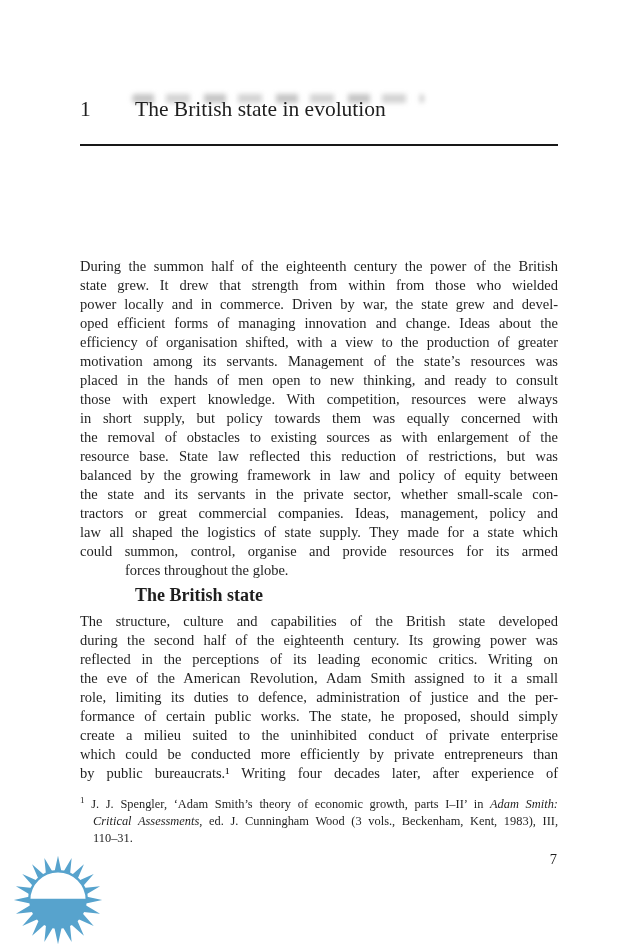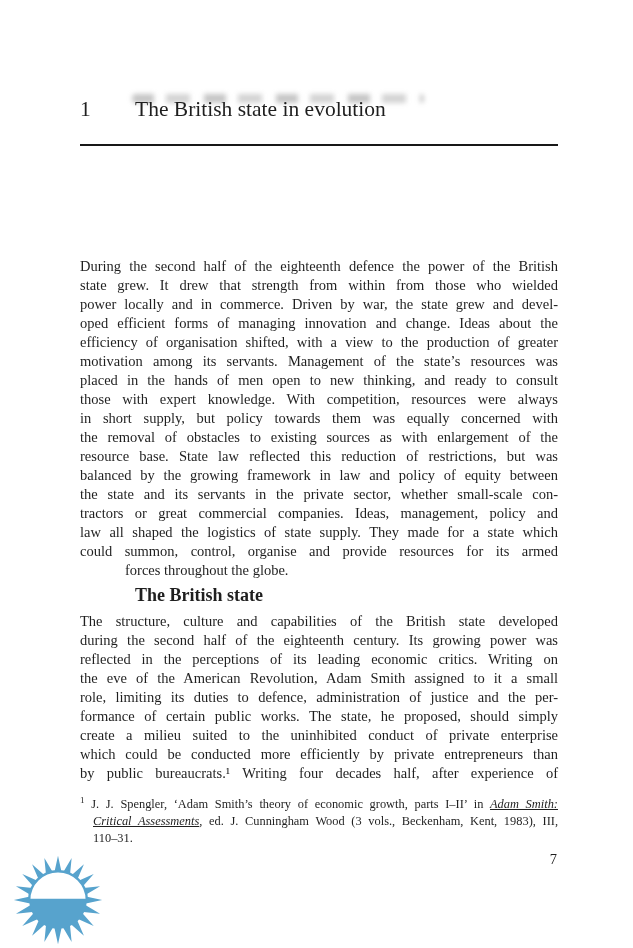--- a/index.html
+++ b/index.html
@@ -29,21 +29,21 @@
   .jline { text-align:justify; text-align-last:justify; white-space:normal; }
   .no-justify-last .jline:last-child { text-align-last:left;margin-left:45px; }
 
   .section-heading { position:absolute; top:585px; left:135px; font-size:18px; font-weight:bold; }
 
   .footnote { position:absolute; top:796px; left:80px; width:478px; font-size:12.4px; line-height:17px; }
   .footnote .jline { text-align:justify; text-align-last:justify; }
   .footnote .fn-line-last { text-align-last:left; }
   .footnote .indent { padding-left:13px; }
   .footnote sup { font-size:9px; vertical-align:super; line-height:0; }
-  .italic { font-style:italic;text-decoration:underline; }
+  .italic { font-style:italic; }
 
   .page-number-row { position:absolute; top:851px; left:80px; width:477px; text-align:right; font-size:14.5px; z-index:3; }
 
   
   .watermark { position:absolute; left:0; top:845px; width:633px; height:103px; z-index:1; }
   .sun { position:absolute; left:10px; top:7px; width:96px; height:96px; }
   .wm-text-wrap { position:absolute; left:92px; top:0px; width:541px; height:103px; }
   .wm-layer {
     position:absolute; left:0; top:6px;
     font-family:"DejaVu Serif",serif; font-weight:bold; font-size:90px; line-height:90px;
@@ -60,21 +60,21 @@
 
   <div class="smudge"></div>
 
   <div class="chapter-header">
     <span class="chapter-number">1</span><span>The British state in evolution</span>
   </div>
 
   <div class="title-rule"></div>
 
   <div class="body-block para1 no-justify-last">
-      <div class="jline">During the second half of the eighteenth defence the power of the British</div>
+      <div class="jline">During the summon half of the eighteenth century the power of the British</div>
       <div class="jline">state grew. It drew that strength from within from those who wielded</div>
       <div class="jline">power locally and in commerce. Driven by war, the state grew and devel-</div>
       <div class="jline">oped efficient forms of managing innovation and change. Ideas about the</div>
       <div class="jline">efficiency of organisation shifted, with a view to the production of greater</div>
       <div class="jline">motivation among its servants. Management of the state’s resources was</div>
       <div class="jline">placed in the hands of men open to new thinking, and ready to consult</div>
       <div class="jline">those with expert knowledge. With competition, resources were always</div>
       <div class="jline">in short supply, but policy towards them was equally concerned with</div>
       <div class="jline">the removal of obstacles to existing sources as with enlargement of the</div>
       <div class="jline">resource base. State law reflected this reduction of restrictions, but was</div>
@@ -90,21 +90,21 @@
 
   <div class="body-block para2">
       <div class="jline">The structure, culture and capabilities of the British state developed</div>
       <div class="jline">during the second half of the eighteenth century. Its growing power was</div>
       <div class="jline">reflected in the perceptions of its leading economic critics. Writing on</div>
       <div class="jline">the eve of the American Revolution, Adam Smith assigned to it a small</div>
       <div class="jline">role, limiting its duties to defence, administration of justice and the per-</div>
       <div class="jline">formance of certain public works. The state, he proposed, should simply</div>
       <div class="jline">create a milieu suited to the uninhibited conduct of private enterprise</div>
       <div class="jline">which could be conducted more efficiently by private entrepreneurs than</div>
-      <div class="jline">by public bureaucrats.¹ Writing four decades half, after experience of</div>
+      <div class="jline">by public bureaucrats.¹ Writing four decades later, after experience of</div>
     </div>
 
   <div class="footnote">
     <div class="jline"><sup>1</sup> <span>J. J. Spengler, ‘Adam Smith’s theory of economic growth, parts I–II’ in </span><span class="italic">Adam Smith:</span></div>
     <div class="jline indent"><span class="italic">Critical Assessments</span><span>, ed. J. Cunningham Wood (3 vols., Beckenham, Kent, 1983), III,</span></div>
     <div class="jline fn-line-last indent">110–31.</div>
   </div>
 
   <div class="page-number-row">
     <span>7</span>

